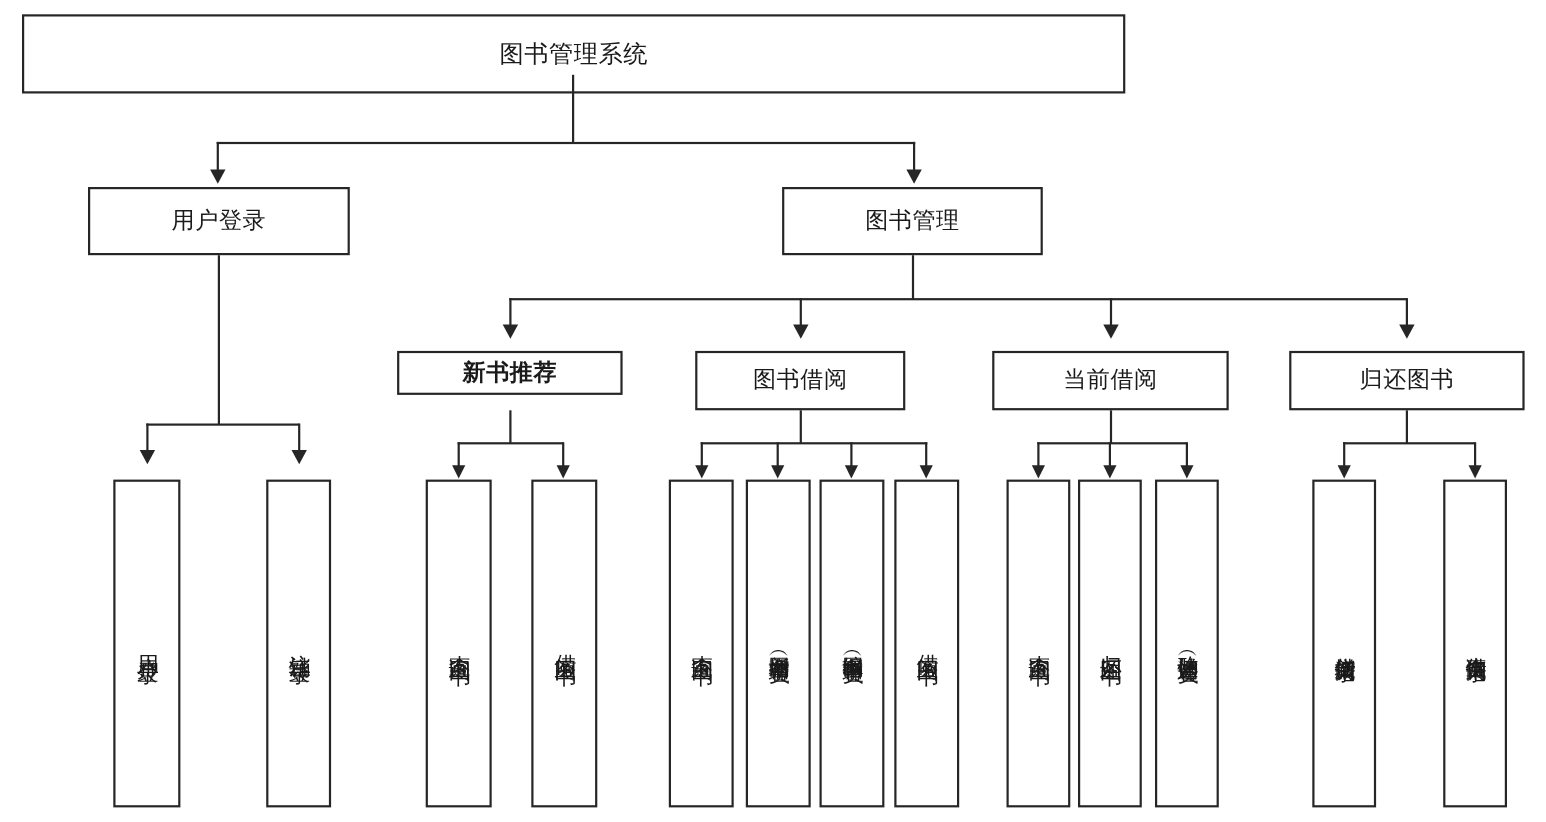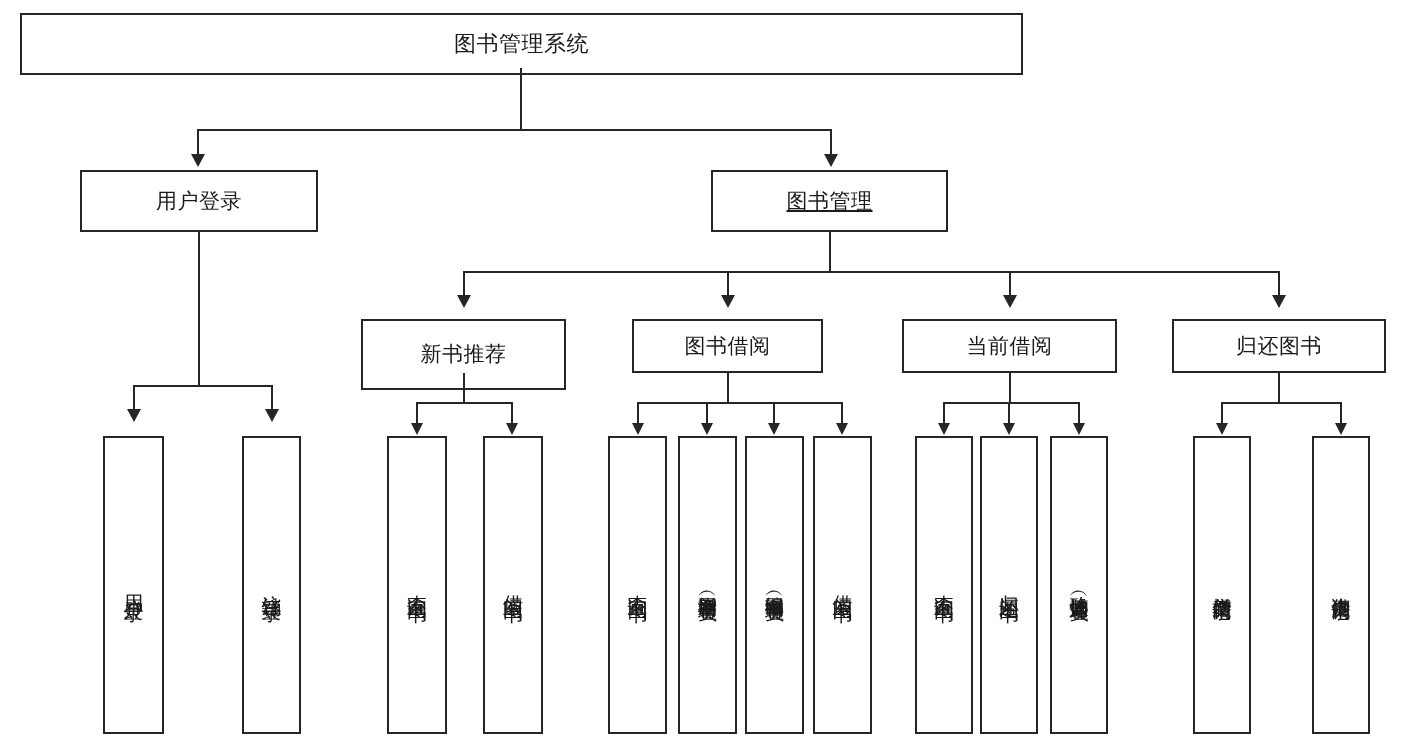--- a/index.html
+++ b/index.html
@@ -61,55 +61,55 @@
     color:#b5b5b5;
     white-space:nowrap;
     letter-spacing:.5px;
   }
 </style>
 </head>
 <body>
 
 <div id="stage">
 
-  <div class="node h root" style="left:20px;top:13px;width:1003px;height:62px;">图书管理系统</div>
+  <div class="node h root" style="left:20px;top:13px;width:1003px;height:72px;">图书管理系统</div>
 
   <div class="ln v" style="left:520px;top:68px;height:62px;"></div>
 
   <div class="ln h" style="left:197px;top:129px;width:635px;"></div>
 
   <div class="ln v" style="left:197px;top:129px;height:27px;"></div>
   <div class="arrow" style="left:191px;top:154px;"></div>
 
   <div class="ln v" style="left:830px;top:129px;height:27px;"></div>
   <div class="arrow" style="left:824px;top:154px;"></div>
 
   <div class="node h" style="left:80px;top:170px;width:238px;height:62px;">用户登录</div>
 
-  <div class="node h" style="left:711px;top:170px;width:237px;height:62px;text-decoration:underline;">图书管理</div>
+  <div class="node h" style="left:711px;top:170px;width:237px;height:62px;">图书管理</div>
 
   <div class="ln v" style="left:198px;top:232px;height:154px;"></div>
   <div class="ln h" style="left:133px;top:385px;width:139px;"></div>
   <div class="ln v" style="left:133px;top:385px;height:25px;"></div>
   <div class="arrow" style="left:127px;top:409px;"></div>
   <div class="ln v" style="left:271px;top:385px;height:25px;"></div>
   <div class="arrow" style="left:265px;top:409px;"></div>
 
   <div class="ln v" style="left:829px;top:232px;height:40px;"></div>
   <div class="ln h" style="left:463px;top:271px;width:816px;"></div>
   <div class="ln v" style="left:463px;top:271px;height:25px;"></div>
   <div class="arrow" style="left:457px;top:295px;"></div>
   <div class="ln v" style="left:727px;top:271px;height:25px;"></div>
   <div class="arrow" style="left:721px;top:295px;"></div>
   <div class="ln v" style="left:1009px;top:271px;height:25px;"></div>
   <div class="arrow" style="left:1003px;top:295px;"></div>
   <div class="ln v" style="left:1278px;top:271px;height:25px;"></div>
   <div class="arrow" style="left:1272px;top:295px;"></div>
 
-  <div class="node h" style="left:361px;top:319px;width:205px;height:71px;">新书推荐</div>
+  <div class="node h" style="left:361px;top:319px;width:205px;height:40px;font-weight:bold;">新书推荐</div>
   <div class="node h" style="left:632px;top:319px;width:191px;height:54px;">图书借阅</div>
   <div class="node h" style="left:902px;top:319px;width:215px;height:54px;">当前借阅</div>
   <div class="node h" style="left:1172px;top:319px;width:214px;height:54px;">归还图书</div>
 
   <div class="ln v" style="left:463px;top:373px;height:30px;"></div>
   <div class="ln h" style="left:416px;top:402px;width:96px;"></div>
   <div class="ln v" style="left:416px;top:402px;height:22px;"></div>
   <div class="arrow sm" style="left:411px;top:423px;"></div>
   <div class="ln v" style="left:511px;top:402px;height:22px;"></div>
   <div class="arrow sm" style="left:506px;top:423px;"></div>

